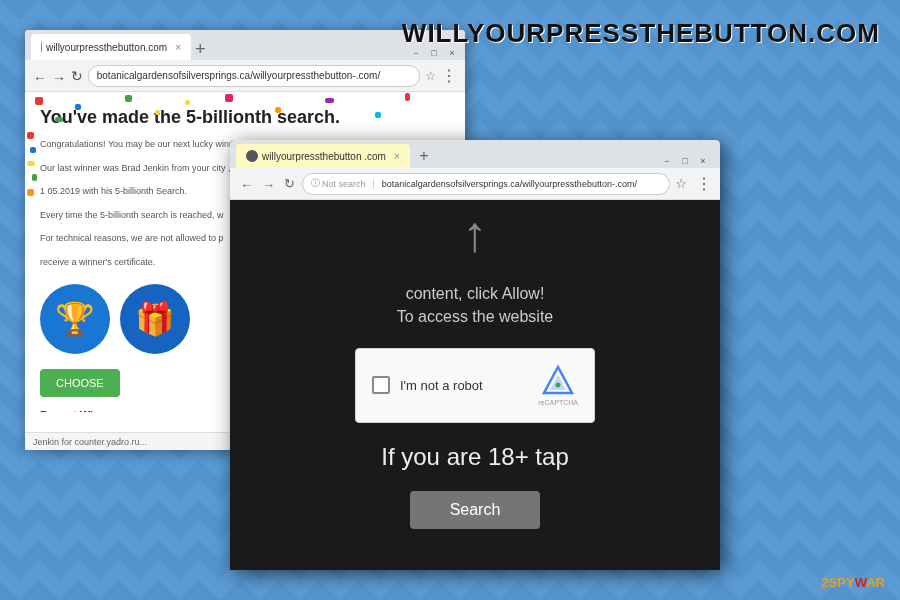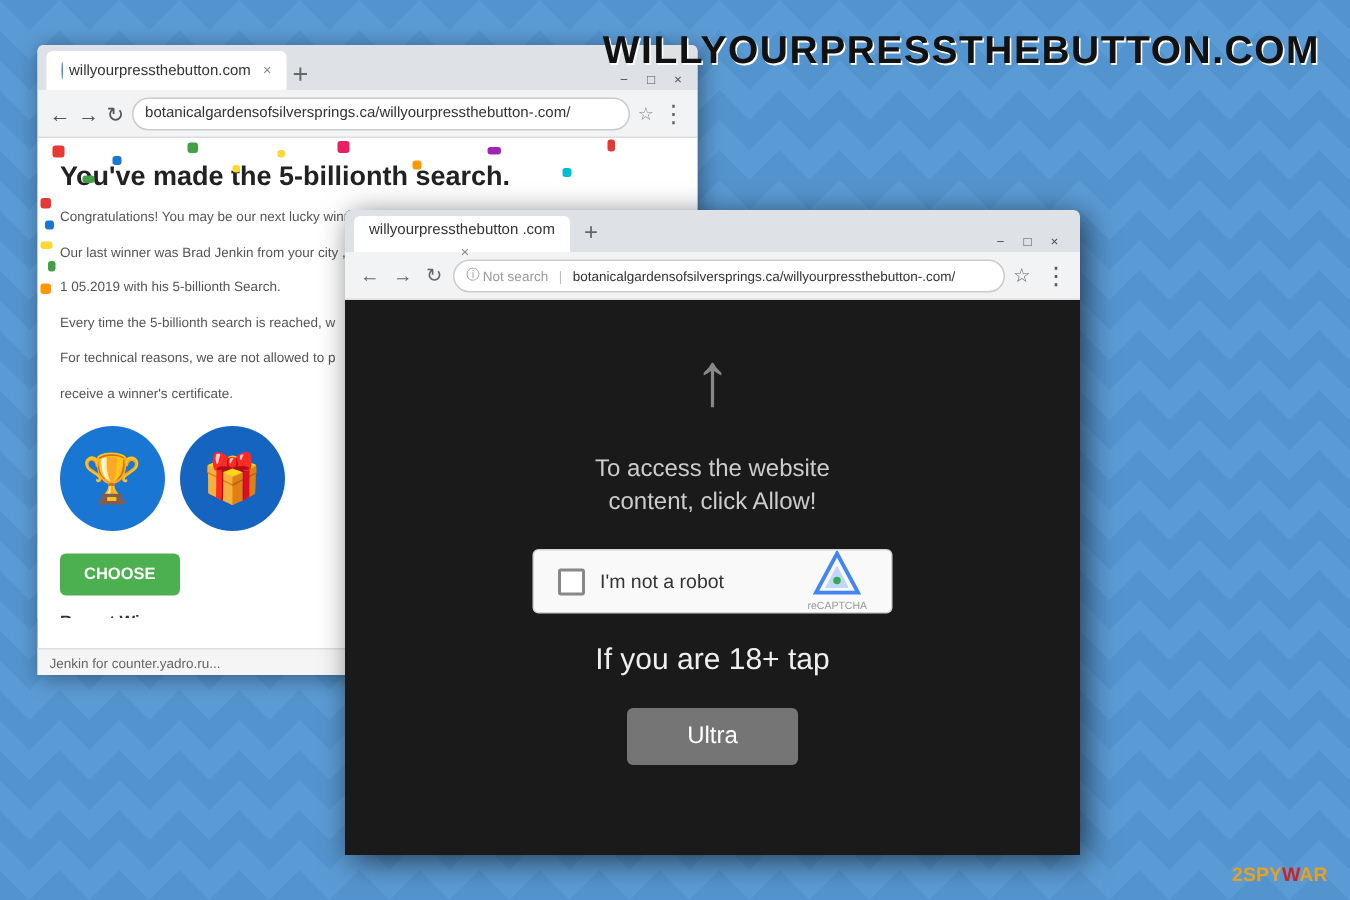--- a/index.html
+++ b/index.html
@@ -189,21 +189,21 @@
       color: #fff;
     }
 
     .choose-btn {
       background: #4caf50;
       color: #fff;
       border: none;
       padding: 8px 16px;
       border-radius: 4px;
       font-size: 11px;
-      font-weight: bold;
+      font-weight: normal;
       cursor: pointer;
     }
 
     .recent-winners {
       margin-top: 12px;
     }
 
     .recent-title {
       font-size: 11px;
       font-weight: bold;
@@ -243,31 +243,30 @@
     .fg-tab-bar {
       background: #dee1e6;
       height: 28px;
       display: flex;
       align-items: flex-end;
       padding: 0 6px;
       gap: 2px;
     }
 
     .fg-tab {
-      background: #ffffff;
+      background: #fef9c3;
       height: 24px;
       border-radius: 4px 4px 0 0;
       display: flex;
       align-items: center;
       padding: 0 10px;
       font-size: 10px;
       color: #333;
       gap: 4px;
       min-width: 140px;
-      flex-direction: column;
     }
 
     .fg-tab-new {
       width: 24px;
       height: 24px;
       display: flex;
       align-items: center;
       justify-content: center;
       font-size: 16px;
       color: #666;
@@ -330,21 +329,21 @@
       color: #ccc;
       text-align: center;
       line-height: 1.4;
     }
 
     
     .recaptcha-box {
       background: #f9f9f9;
       border: 1px solid #d3d3d3;
       border-radius: 4px;
-      padding: 0 16px;
+      padding: 16px 16px;
       display: flex;
       align-items: center;
       justify-content: space-between;
       width: 240px;
       text-align: right;
     }
 
     .recaptcha-left {
       display: flex;
       align-items: center;
@@ -375,21 +374,21 @@
       height: 32px;
     }
 
     .recaptcha-brand {
       font-size: 7px;
       color: #999;
       margin-top: 2px;
     }
 
     .age-text {
-      font-size: 20px;
+      font-size: 24px;
       color: #eee;
       text-align: center;
     }
 
     .allow-btn {
       background: #757575;
       color: #fff;
       border: none;
       padding: 10px 40px;
       font-size: 16px;
@@ -531,36 +530,36 @@
       <span>botanicalgardensofsilversprings.ca/willyourpressthebutton-.com/</span>
     </div>
     <span class="star-icon-fg">☆</span>
     <span class="menu-icon-fg" style="margin-left:4px;">⋮</span>
   </div>
 
   <div class="dark-content">
     <div class="arrow-up">↑</div>
 
     <div>
+      <p class="access-text">content, click Allow!</p>
       <p class="access-text">To access the website</p>
-      <p class="access-text">content, click Allow!</p>
     </div>
 
     <div class="recaptcha-box">
       <div class="recaptcha-left">
         <div class="recaptcha-checkbox"></div>
         <span class="recaptcha-label">I'm not a robot</span>
       </div>
       <div class="recaptcha-logo">
         <svg class="recaptcha-icon-svg" viewBox="0 0 64 64">
           <path d="M32 4 L60 56 L4 56 Z" fill="none" stroke="#4285f4" stroke-width="5"></path>
           <path d="M32 20 L48 50 L16 50 Z" fill="#4285f4" opacity="0.3"></path>
           <circle cx="32" cy="40" r="5" fill="#34a853"></circle>
         </svg>
         <span class="recaptcha-brand">reCAPTCHA</span>
       </div>
     </div>
 
     <p class="age-text">If you are 18+ tap</p>
 
-    <button class="allow-btn">Ultra</button>
+    <button class="allow-btn">Search</button>
   </div>
 </div>
 
 </body></html>

